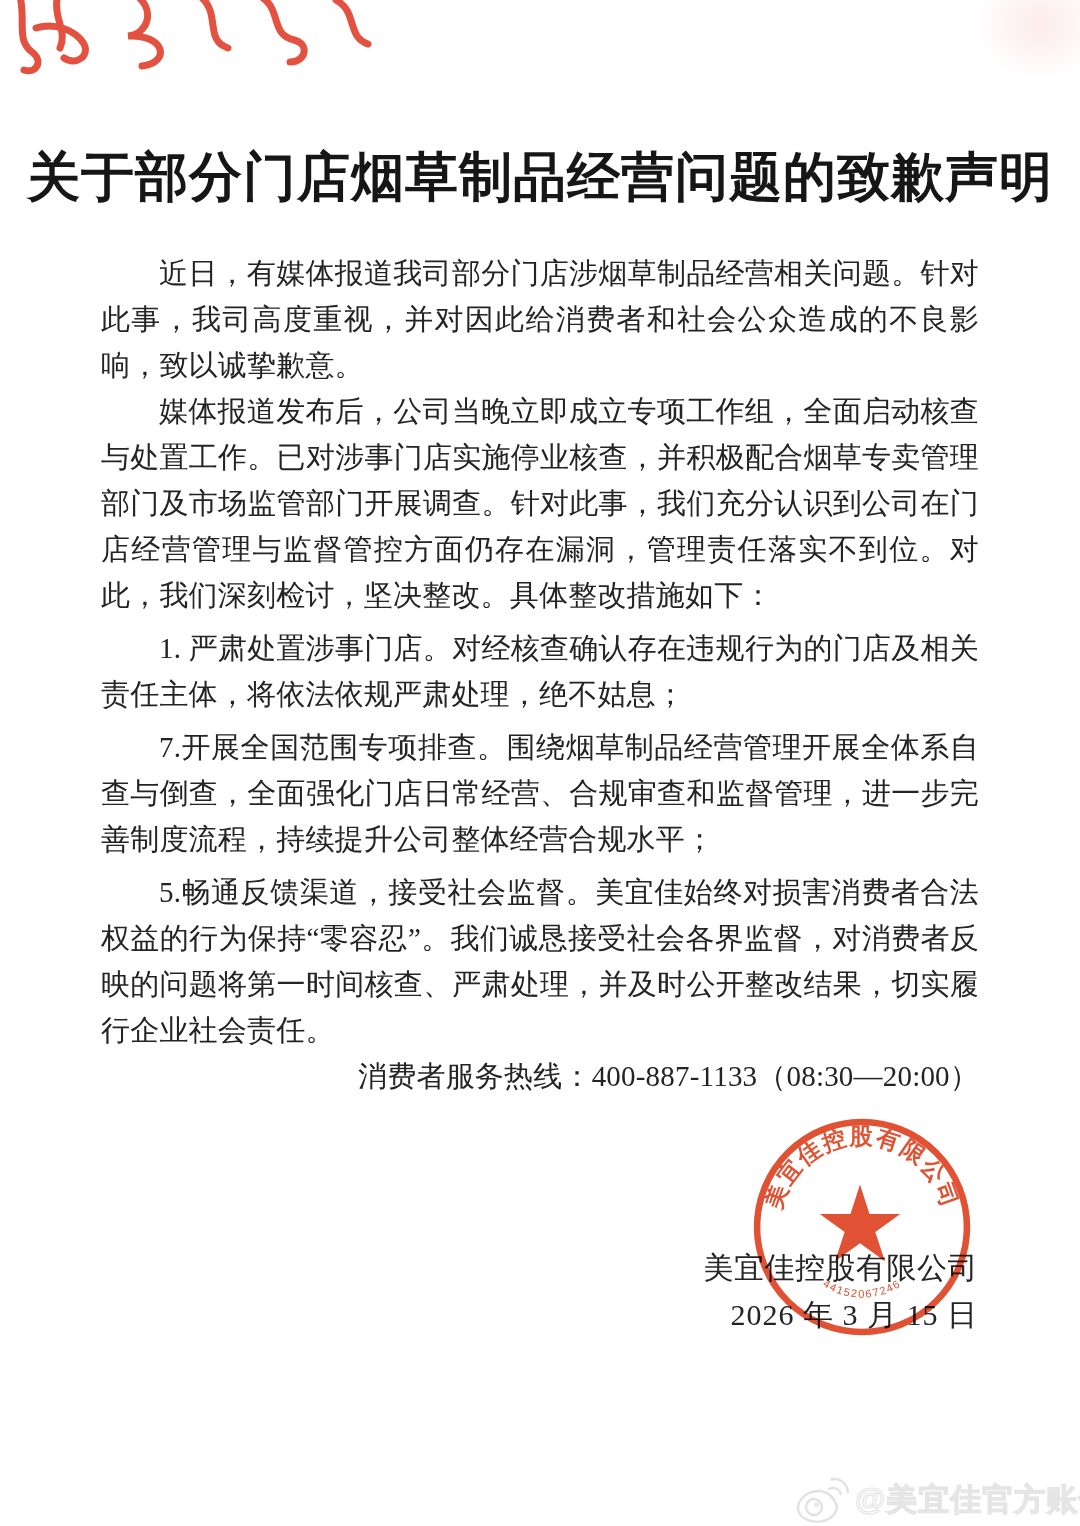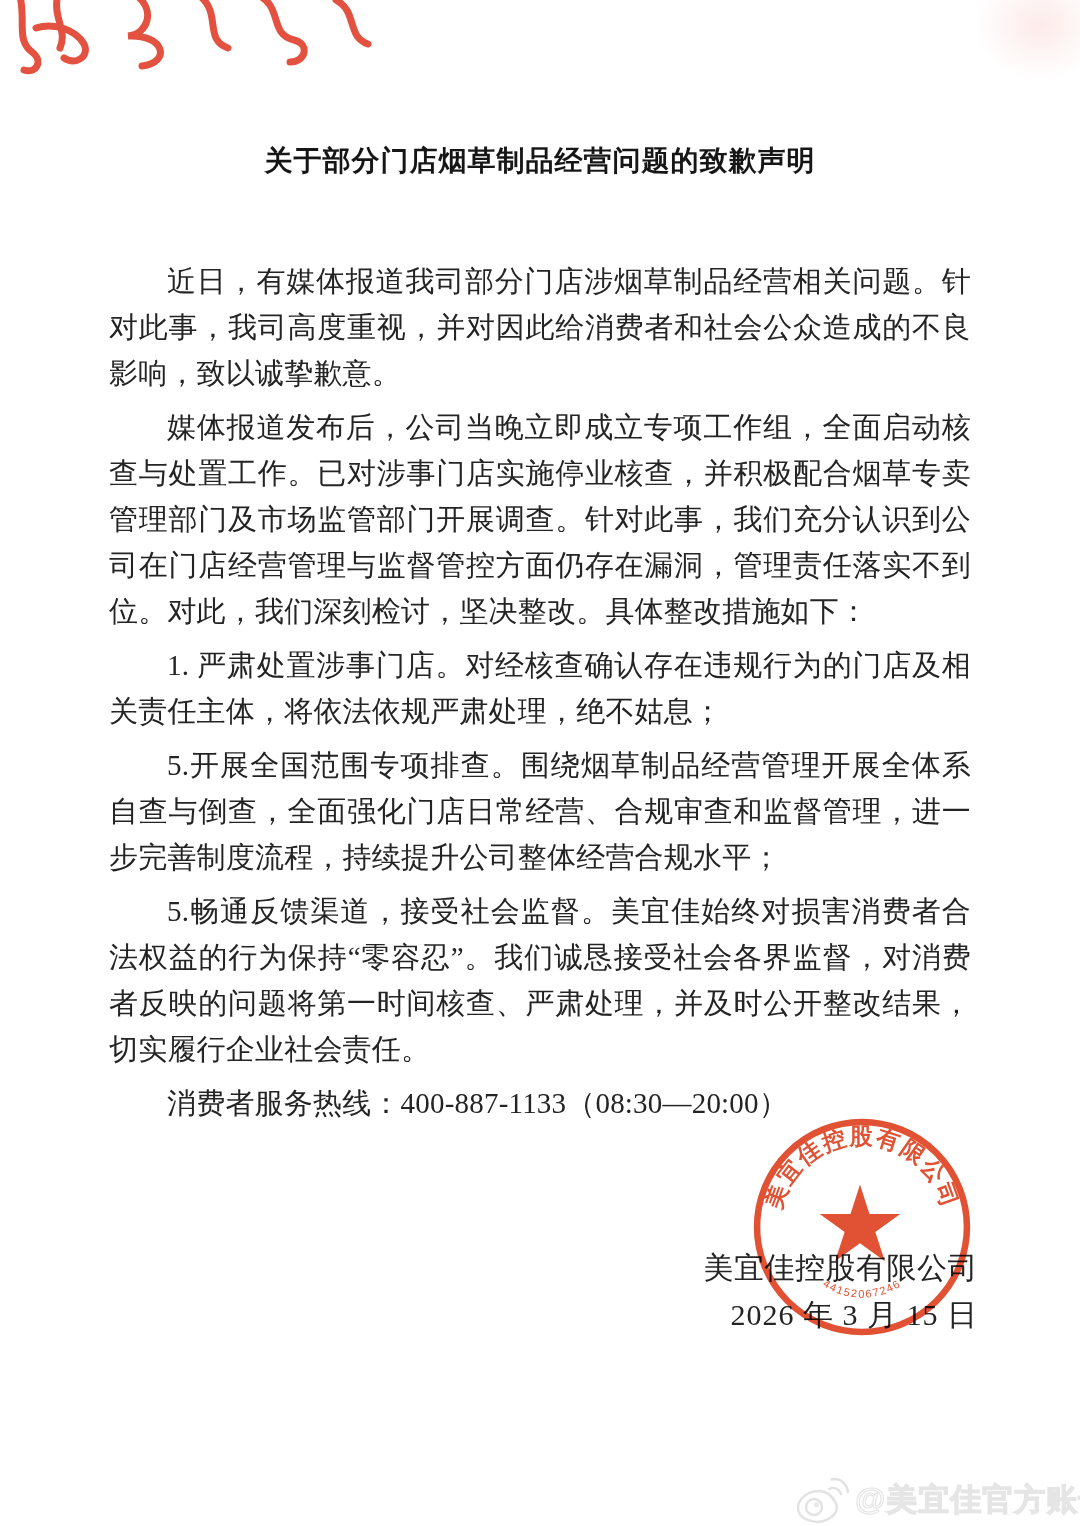--- a/index.html
+++ b/index.html
@@ -14,32 +14,32 @@
   .smudge{
     position:absolute;right:-25px;top:-30px;width:130px;height:110px;border-radius:50%;
     background:radial-gradient(closest-side,rgba(236,130,118,.16),rgba(236,130,118,0));
   }
 
   
   .redmarks{position:absolute;left:6px;top:0;}
 
   .title{
     position:absolute;left:0;top:142px;width:100%;
-    text-align:center;font-size:28px;font-weight:bold;letter-spacing:1px;
+    text-align:center;font-size:53px;font-weight:bold;letter-spacing:1px;
     font-family:"Liberation Sans","DejaVu Sans",sans-serif;color:#161616;
   }
 
   .body-text{
     position:absolute;left:101px;top:250px;width:878px;
     font-size:29px;line-height:46px;text-align:justify;color:#242424;
     letter-spacing:.2px;
   }
-  .body-text p{margin:8px;text-indent:58px;}
+  .body-text p{margin:0;text-indent:58px;}
   .body-text p.measure{margin-top:7px;}
-  .hotline{margin-top:47px;text-align:left;}
+  .hotline{margin-top:47px;text-align:right;}
 
   .signature{
     position:absolute;right:102px;top:1244px;z-index:2;
     text-align:right;font-size:30px;line-height:47px;color:#242424;letter-spacing:.5px;
   }
   .signature .date{letter-spacing:1px;}
 
   .seal{
     position:absolute;left:751px;top:1116px;width:222px;height:222px;z-index:3;
     mix-blend-mode:multiply;opacity:.93;pointer-events:none;
@@ -74,21 +74,21 @@
       <path d="M330 0 C352 12 340 36 362 44"></path>
     </g>
   </svg>
 
   <div class="title">关于部分门店烟草制品经营问题的致歉声明</div>
 
   <div class="body-text">
     <p>近日，有媒体报道我司部分门店涉烟草制品经营相关问题。针对此事，我司高度重视，并对因此给消费者和社会公众造成的不良影响，致以诚挚歉意。</p>
     <p>媒体报道发布后，公司当晚立即成立专项工作组，全面启动核查与处置工作。已对涉事门店实施停业核查，并积极配合烟草专卖管理部门及市场监管部门开展调查。针对此事，我们充分认识到公司在门店经营管理与监督管控方面仍存在漏洞，管理责任落实不到位。对此，我们深刻检讨，坚决整改。具体整改措施如下：</p>
     <p class="measure">1. 严肃处置涉事门店。对经核查确认存在违规行为的门店及相关责任主体，将依法依规严肃处理，绝不姑息；</p>
-    <p class="measure">5.开展全国范围专项排查。围绕烟草制品经营管理开展全体系自查与倒查，全面强化门店日常经营、合规审查和监督管理，进一步完善制度流程，持续提升公司整体经营合规水平；</p>
+    <p class="measure">7.开展全国范围专项排查。围绕烟草制品经营管理开展全体系自查与倒查，全面强化门店日常经营、合规审查和监督管理，进一步完善制度流程，持续提升公司整体经营合规水平；</p>
     <p class="measure">5.畅通反馈渠道，接受社会监督。美宜佳始终对损害消费者合法权益的行为保持“零容忍”。我们诚恳接受社会各界监督，对消费者反映的问题将第一时间核查、严肃处理，并及时公开整改结果，切实履行企业社会责任。</p>
     <p class="hotline">消费者服务热线：400-887-1133（08:30—20:00）</p>
   </div>
 
   <div class="signature">
     <div>美宜佳控股有限公司</div>
     <div class="date">2026 年 3 月 15 日</div>
   </div>
 
   <svg class="seal" viewBox="0 0 220 220">

